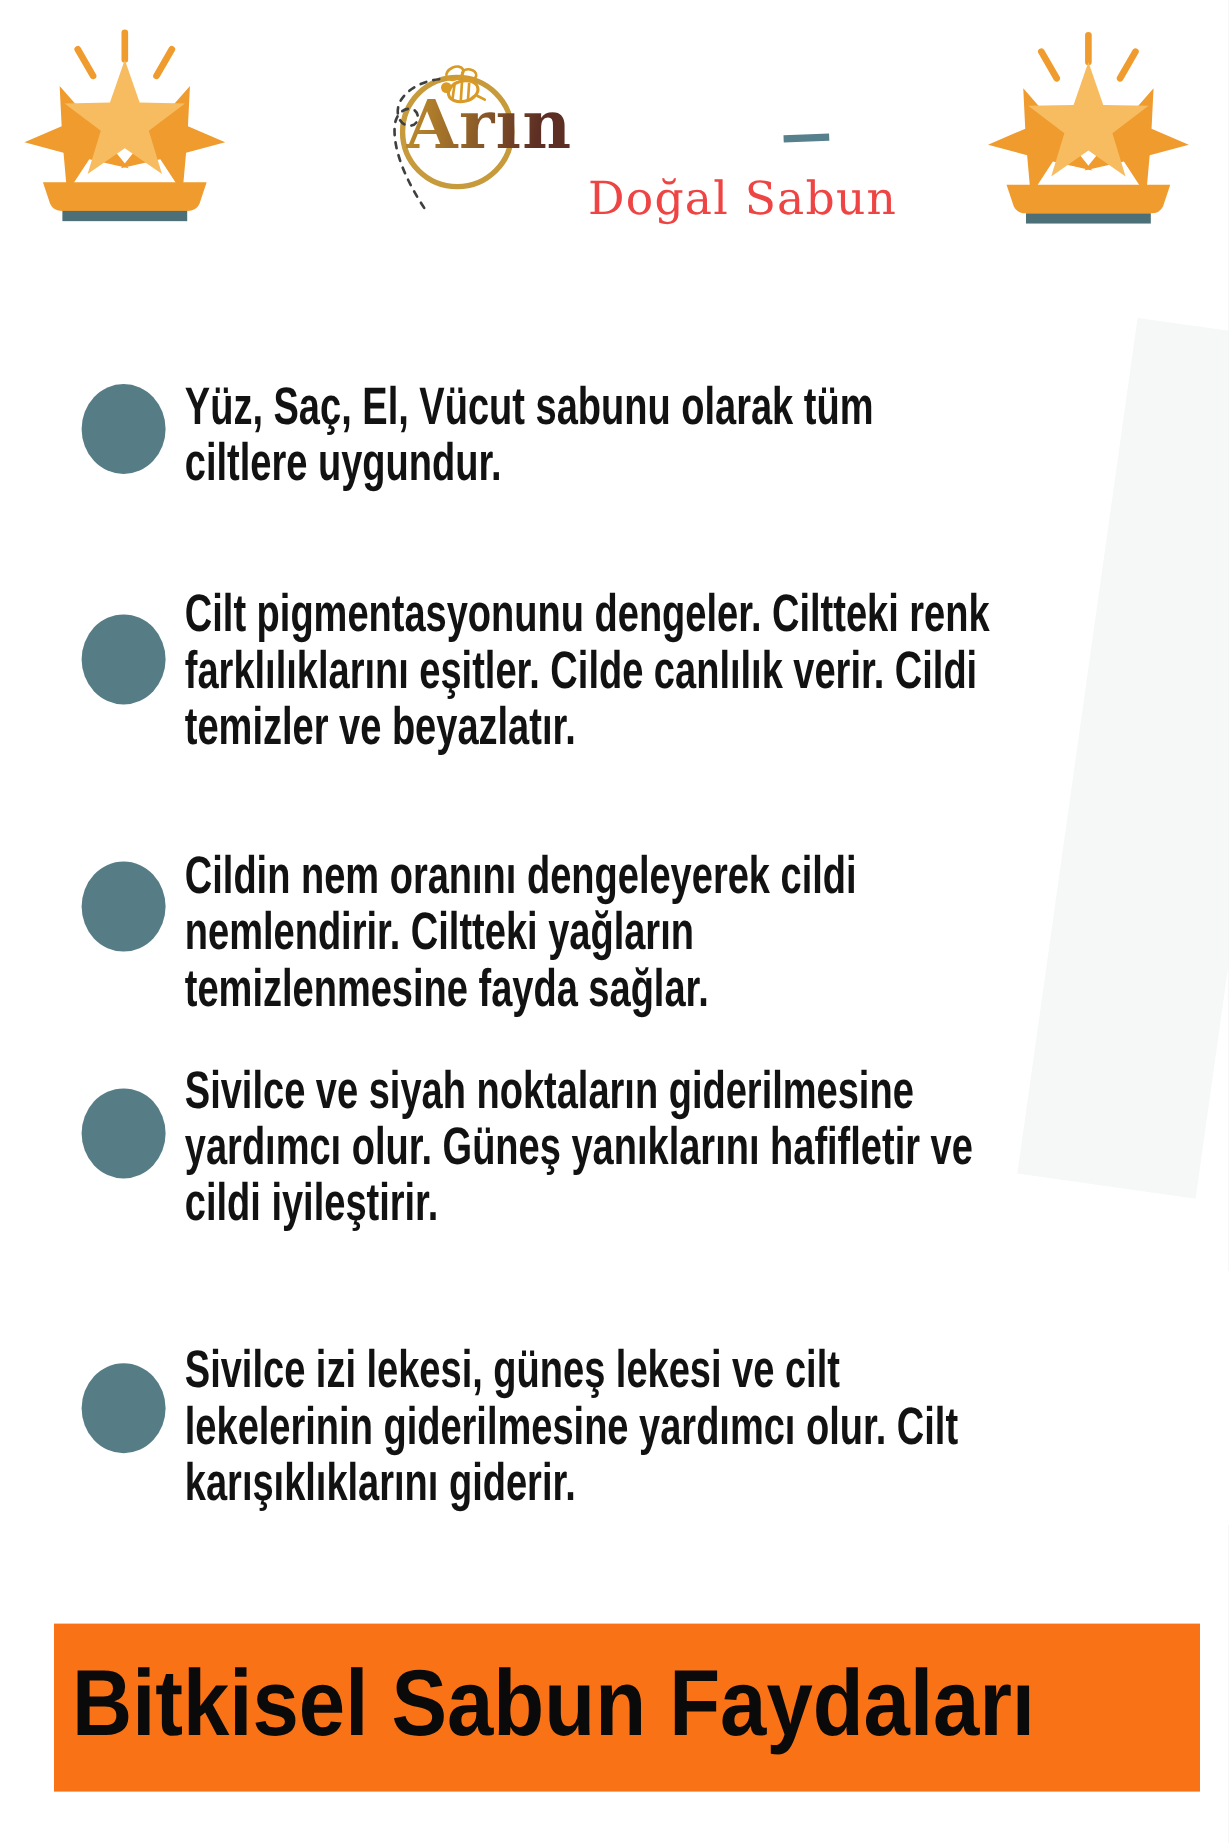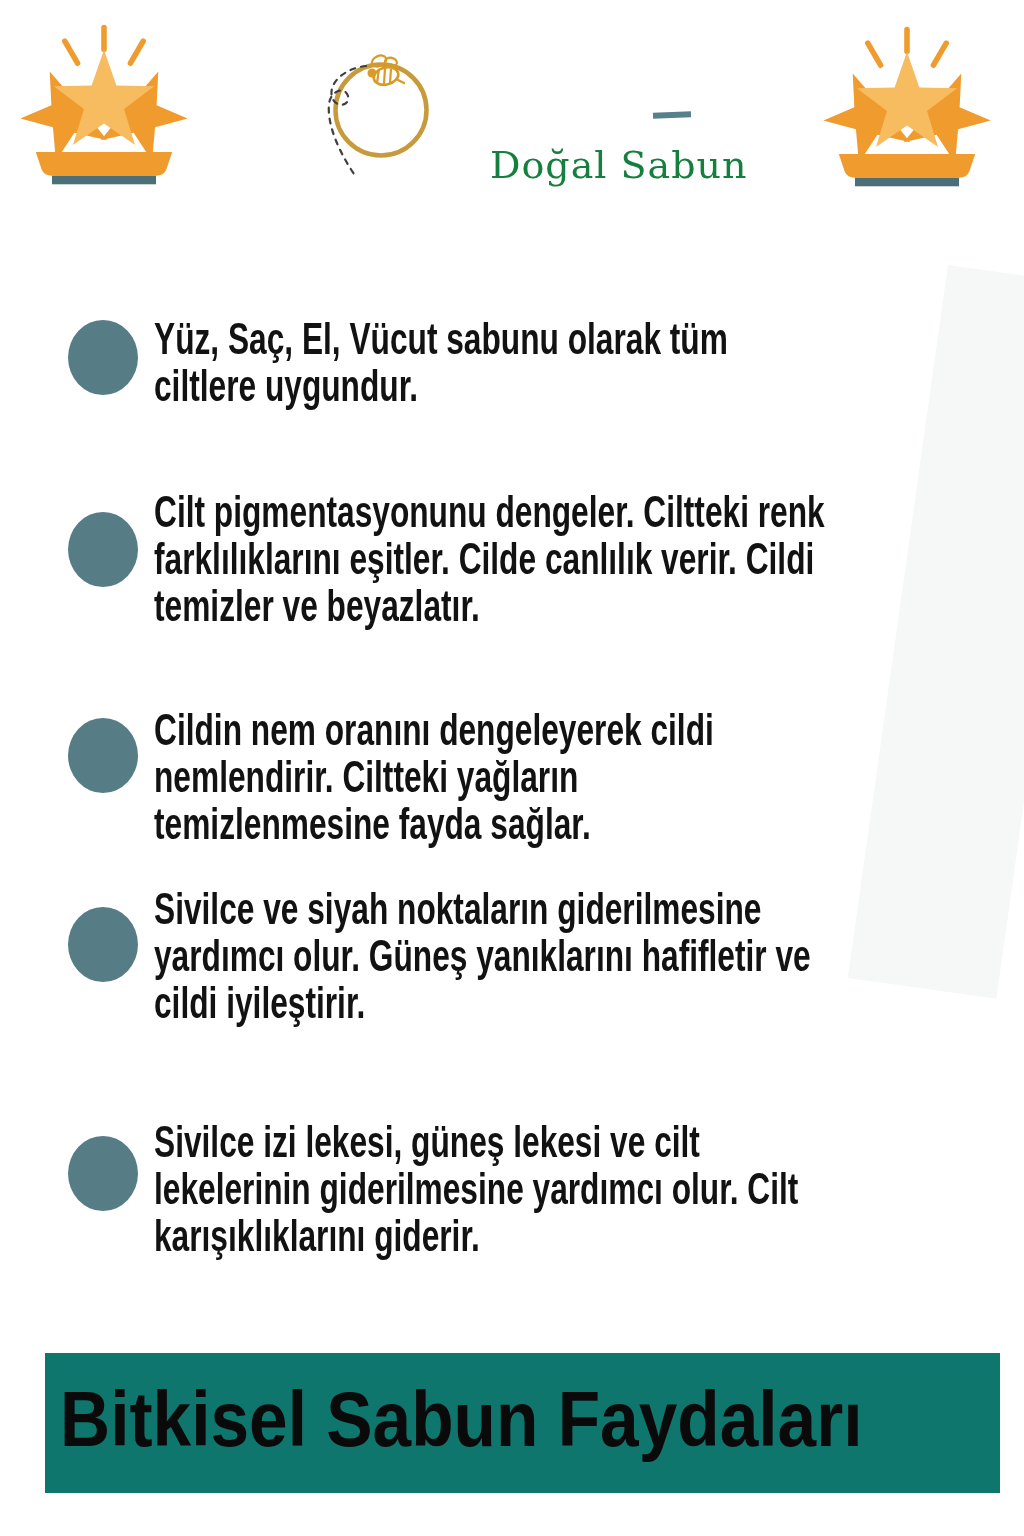--- a/index.html
+++ b/index.html
@@ -33,42 +33,42 @@
   }
   .logo-nature {
     position:absolute; left:158px; top:24px; z-index:2;
     font-family:"DejaVu Serif", serif; font-weight:700; font-size:54px;
     color:#5d2f24; letter-spacing:1px; line-height:1.15; white-space:nowrap;
   }
   .logo-nature .n-init { color:#4e7d8c; }
   .logo-tagline {
     position:absolute; left:170px; top:93px; z-index:2;
     font-family:"DejaVu Serif", serif; font-weight:400; font-size:38px;
-    color:#15803d; letter-spacing:1px; white-space:nowrap;
+    color:#ef4444; letter-spacing:1px; white-space:nowrap;
   }
   
   .benefit { position:absolute; left:68px; width:920px; }
   .benefit .dot {
     position:absolute; left:0; width:70px; height:75px;
     border-radius:50%; background:#567d86;
   }
   .benefit .btext {
     position:absolute; left:86px; top:0; margin:0; width:1220px;
     font-weight:700; font-size:44px; line-height:47px; color:#121212;
     white-space:pre-line; transform:scaleX(0.72); transform-origin:left top;
   }
   .b1 { top:315px; }  .b1 .dot { top:5px;  }
   .b2 { top:488px; }  .b2 .dot { top:24px; }
   .b3 { top:706px; }  .b3 .dot { top:12px; }
   .b4 { top:885px; }  .b4 .dot { top:22px; }
   .b5 { top:1118px; } .b5 .dot { top:18px; }
   
   .banner {
     position:absolute; left:45px; top:1353px; width:955px; height:140px;
-    background:#0f766e; display:flex; align-items:center;
+    background:#f97316; display:flex; align-items:center;
   }
   .banner h1 {
     margin:0 0 8px 15px; font-size:78px; font-weight:700; color:#0a0a0a;
     white-space:nowrap; transform:scaleX(0.89); transform-origin:left center;
     letter-spacing:0;
   }
 </style>
 </head>
 <body>
 
@@ -109,20 +109,21 @@
       <g>
         <ellipse cx="59" cy="11" rx="7.5" ry="5" fill="none" stroke="#d99a26" stroke-width="2.2" transform="rotate(-25 59 11)"></ellipse>
         <ellipse cx="71" cy="12" rx="6" ry="4.2" fill="none" stroke="#d99a26" stroke-width="2.2" transform="rotate(12 71 12)"></ellipse>
         <ellipse cx="66" cy="26" rx="12.5" ry="8.5" fill="#ffffff" stroke="#d99a26" stroke-width="2.6" transform="rotate(-14 66 26)"></ellipse>
         <path d="M59,19 L57,33 M65,18 L64,34 M71,19 L70,33" stroke="#d99a26" stroke-width="2.2" fill="none"></path>
         <circle cx="52" cy="23" r="4.5" fill="#d99a26"></circle>
         <path d="M78,30 L84,33" stroke="#d99a26" stroke-width="2.2" stroke-linecap="round"></path>
       </g>
     </svg>
     <div class="logo-swash"></div>
+    <span class="logo-arin">Arın</span>
     <span class="logo-tagline">Doğal Sabun</span>
   </div>
 
   <div class="benefit b1">
     <span class="dot"></span>
     <p class="btext">Yüz, Saç, El, Vücut sabunu olarak tüm
 ciltlere uygundur.</p>
   </div>
   <div class="benefit b2">
     <span class="dot"></span>

